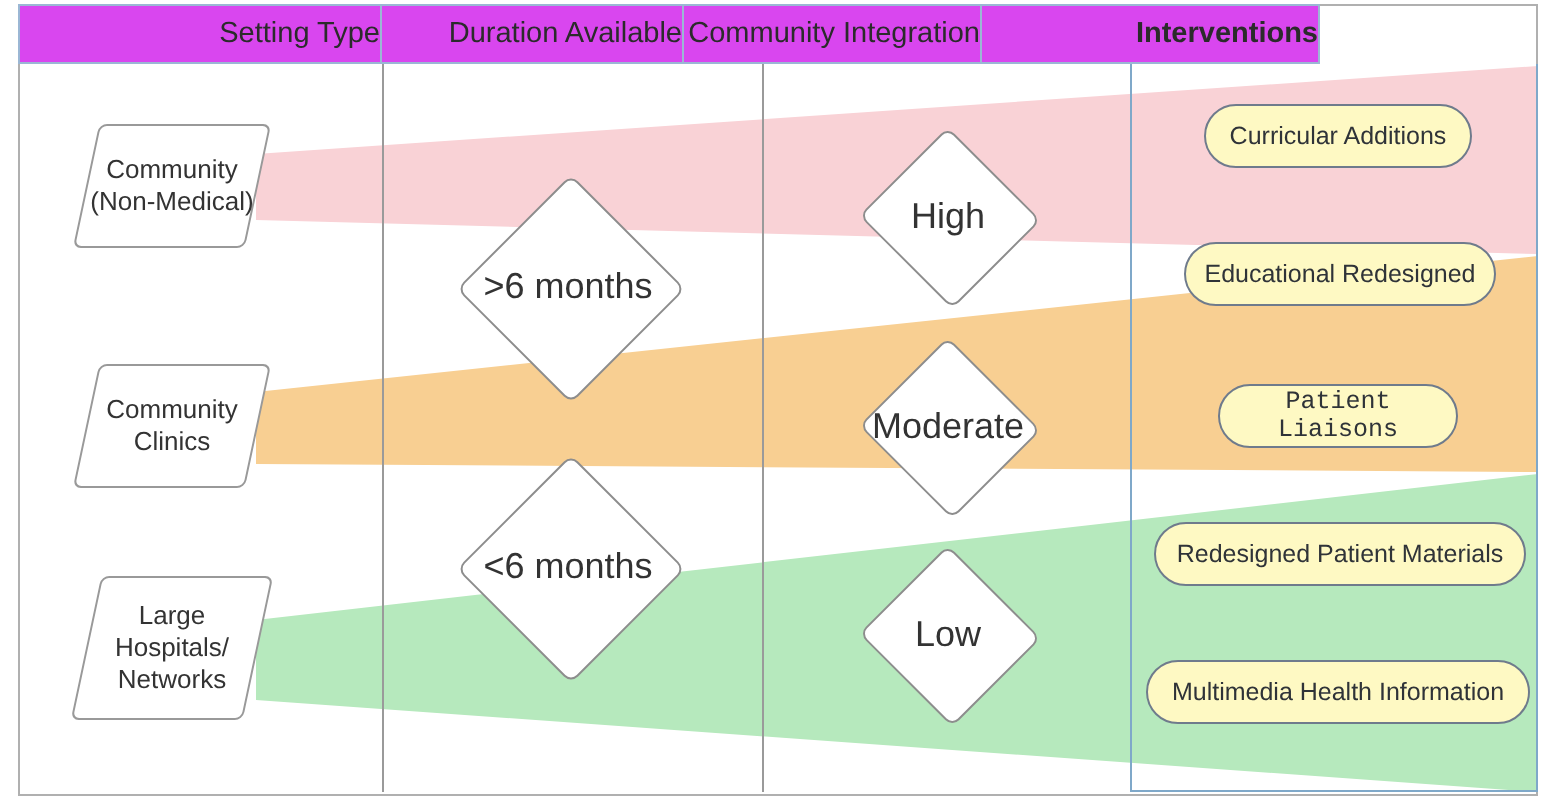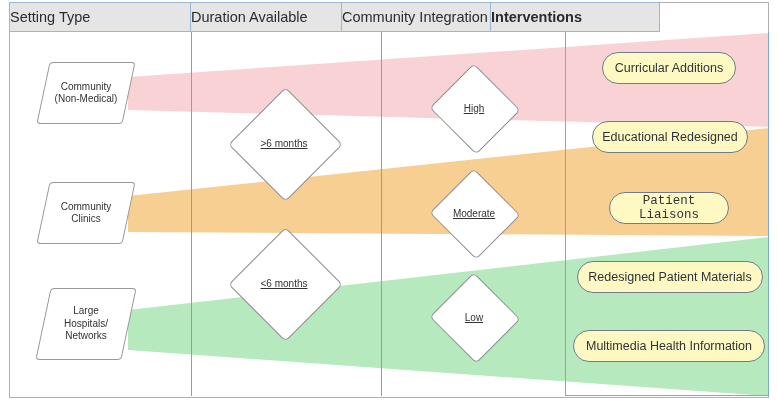--- a/index.html
+++ b/index.html
@@ -31,26 +31,26 @@
   .header-row {
     position: absolute;
     left: 9px;
     top: 2px;
     width: 760px;
     height: 30px;
     display: flex;
     z-index: 6;
   }
   .header-cell {
-    background: #e5e5e5;
+    background: #d946ef;
     border: 1px solid #9bb7d4;
     box-sizing: border-box;
     display: flex;
     align-items: center;
-    justify-content: flex-start;
+    justify-content: flex-end;
     font-size: 14.5px;
     color: #2b2b2b;
     margin-left: -1px;
   }
   .header-cell:first-child { margin-left: 0; }
   .header-cell.c1 { width: 182px; }
   .header-cell.c2 { width: 152px; }
   .header-cell.c3 { width: 150px; }
   .header-cell.c4 { width: 170px; font-weight: bold; }
 
@@ -88,21 +88,21 @@
 
   
   .para {
     position: absolute;
     z-index: 4;
     width: 86px;
     display: flex;
     align-items: center;
     justify-content: center;
     text-align: center;
-    font-size: 10px;
+    font-size: 13px;
     line-height: 1.25;
     color: #333333;
   }
   .para .skewbox {
     position: absolute;
     left: 0; top: 0; right: 0; bottom: 0;
     background: #ffffff;
     border: 1px solid #999999;
     border-radius: 4px;
     transform: skewX(-12deg);
@@ -114,23 +114,22 @@
   }
 
   
   .diamond {
     position: absolute;
     z-index: 4;
     display: flex;
     align-items: center;
     justify-content: center;
     text-align: center;
-    font-size: 10px;
+    font-size: 18px;
     color: #333333;
-    text-decoration: underline;
   }
   .diamond .dshape {
     position: absolute;
     left: 50%;
     top: 50%;
     background: #ffffff;
     border: 1px solid #8d8d8d;
     border-radius: 5px;
   }
   .diamond .dtext {

